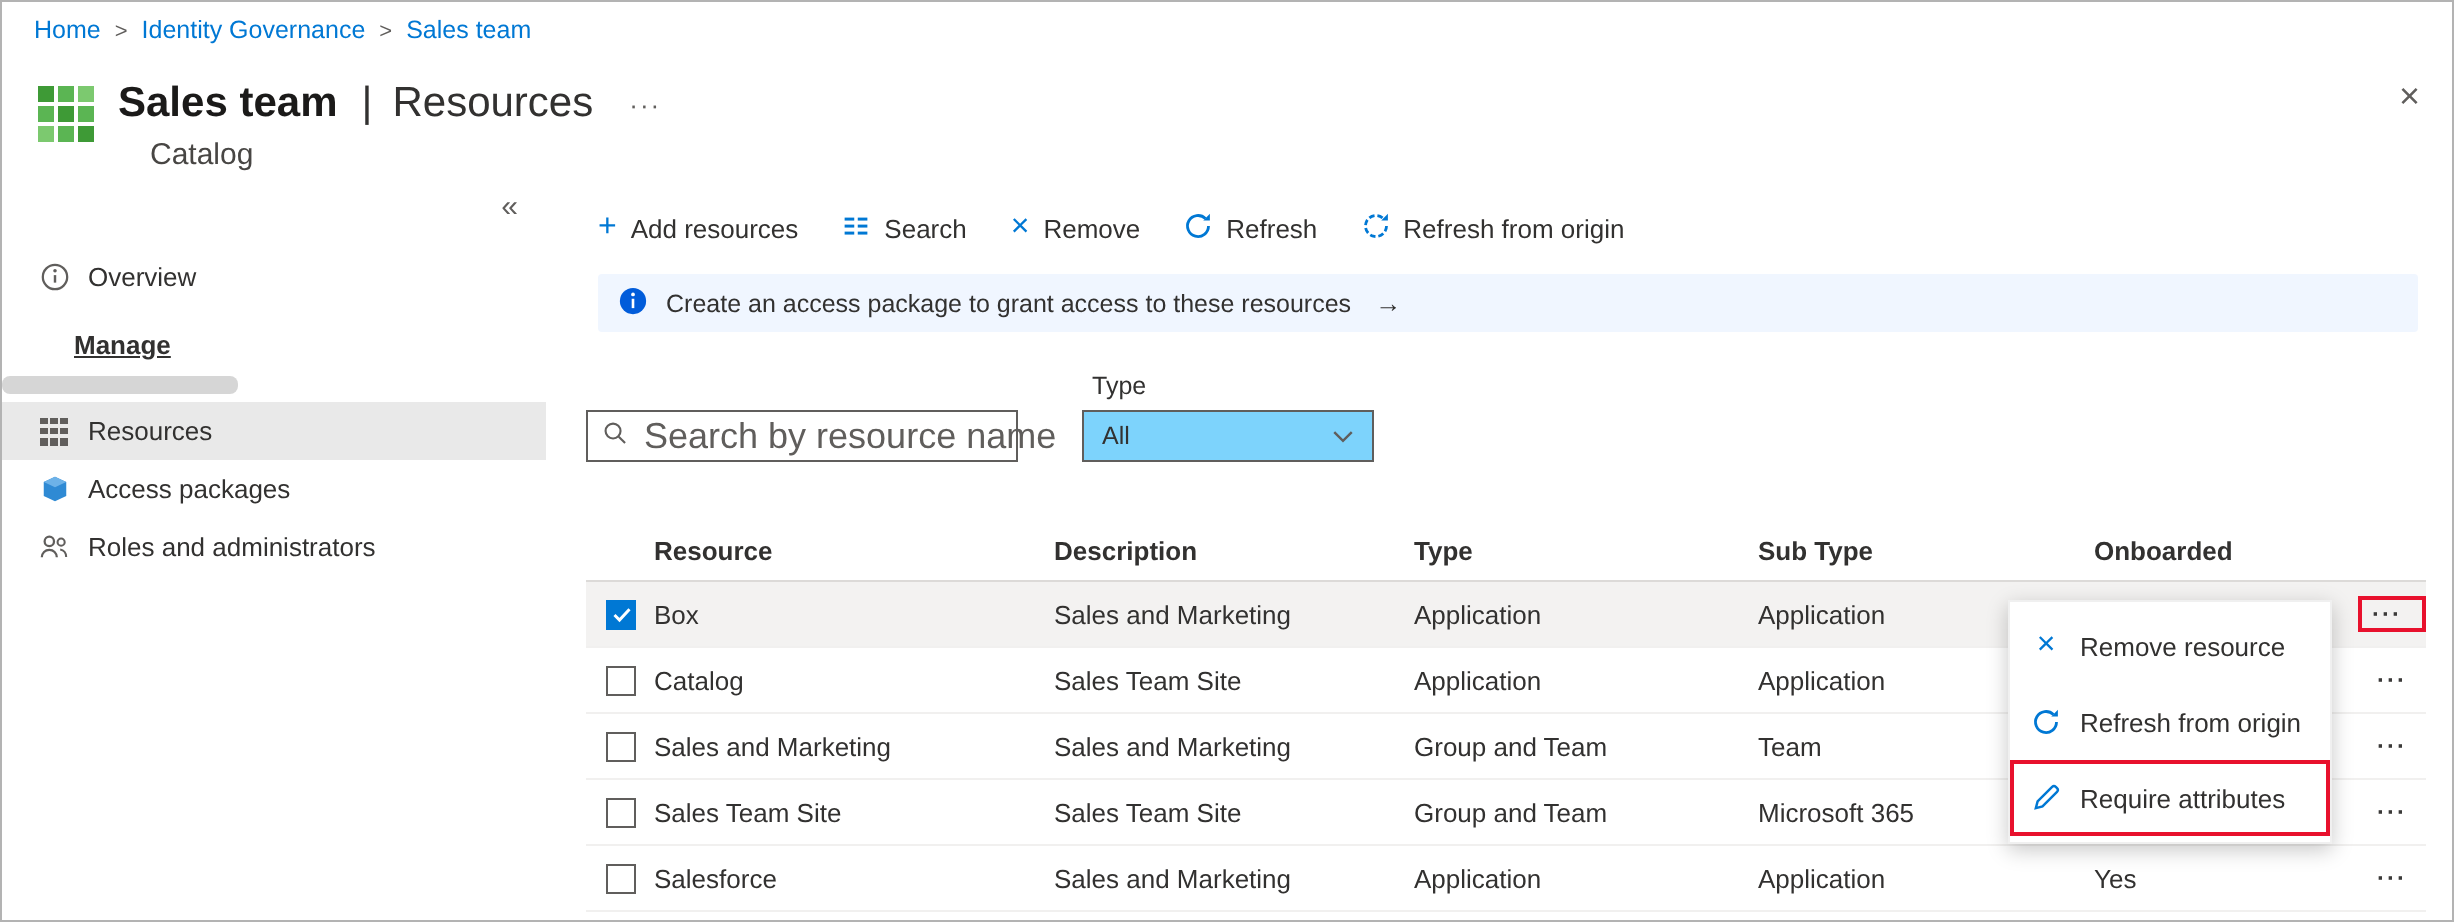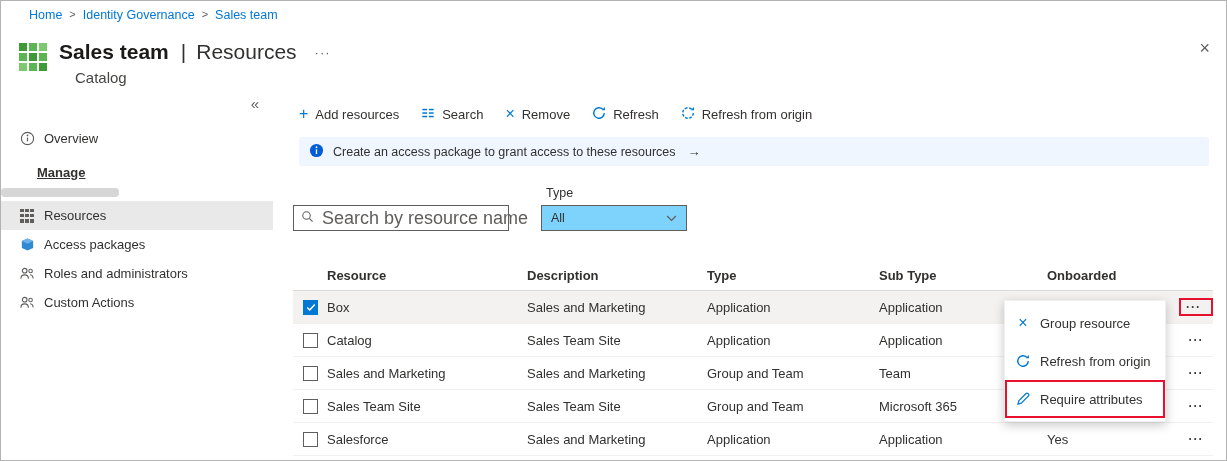--- a/index.html
+++ b/index.html
@@ -3,21 +3,21 @@
 <meta charset="utf-8">
 <style>
   * { box-sizing: border-box; }
   html,body { margin:0; padding:0; background:#ffffff; }
   .screen{
     position:relative; width:1227px; height:461px;
     border:1px solid #b3b3b3; background:#fff; overflow:hidden;
     font-family:"Liberation Sans", sans-serif; font-size:13px; color:#323130;
   }
   
-  .breadcrumb{ position:absolute; top:7px; left:28px; display:flex; gap:7px; align-items:flex-start; font-size:12.5px; }
+  .breadcrumb{ position:absolute; top:7px; left:16px; display:flex; gap:7px; align-items:flex-end; font-size:12.5px; }
   .crumb{ color:#0078d4; cursor:pointer; }
   .crumb-sep{ color:#605e5c; font-size:11px; }
   
   .catalog-icon{ position:absolute; left:18px; top:42px; width:28px; height:28px;
     display:grid; grid-template-columns:repeat(3,1fr); grid-template-rows:repeat(3,1fr); gap:2px; }
   .catalog-icon span{ background:#5bb553; }
   .catalog-icon span:nth-child(1), .catalog-icon span:nth-child(5), .catalog-icon span:nth-child(9){ background:#3e9a36; }
   .catalog-icon span:nth-child(3), .catalog-icon span:nth-child(7){ background:#7cc96f; }
   .title-row{ position:absolute; left:58px; top:36px; height:30px; display:flex; align-items:center; gap:10px; }
   .page-title{ font-size:21px; font-weight:700; color:#1b1a19; }
@@ -154,31 +154,20 @@
         <svg width="16" height="15" viewBox="0 0 17 16">
             <circle cx="6" cy="5" r="2.5" fill="none" stroke="#605e5c" stroke-width="1.2"></circle>
             <path d="M2 13.5c0-2.3 1.8-4 4-4s4 1.7 4 4" fill="none" stroke="#605e5c" stroke-width="1.2"></path>
             <circle cx="12.3" cy="5.4" r="1.9" fill="none" stroke="#605e5c" stroke-width="1.1"></circle>
             <path d="M11.8 9.3c1.9.3 3.2 1.9 3.2 4" fill="none" stroke="#605e5c" stroke-width="1.1"></path>
           </svg>
       </span>
       <span>Roles and administrators</span>
     </div>
 
-    <div class="nav-item">
-      <span class="nav-icon">
-        <svg width="16" height="15" viewBox="0 0 17 16">
-            <circle cx="6" cy="5" r="2.5" fill="none" stroke="#605e5c" stroke-width="1.2"></circle>
-            <path d="M2 13.5c0-2.3 1.8-4 4-4s4 1.7 4 4" fill="none" stroke="#605e5c" stroke-width="1.2"></path>
-            <circle cx="12.3" cy="5.4" r="1.9" fill="none" stroke="#605e5c" stroke-width="1.1"></circle>
-            <path d="M11.8 9.3c1.9.3 3.2 1.9 3.2 4" fill="none" stroke="#605e5c" stroke-width="1.1"></path>
-          </svg>
-      </span>
-      <span>Custom Actions</span>
-    </div>
   </div>
 
   <div class="main">
 
     <div class="toolbar">
       <div class="tb-item">
         <span class="glyph-blue">+</span>
         <span>Add resources</span>
       </div>
       <div class="tb-item">
@@ -313,21 +302,21 @@
         <span class="cell">Application</span>
         <span class="cell">Application</span>
         <span class="cell">Yes</span>
         <button class="row-menu-btn">···</button>
       </div>
     </div>
 
     <div class="context-menu">
       <div class="menu-item">
         <span class="mi-icon glyph-blue">×</span>
-        <span>Group resource</span>
+        <span>Remove resource</span>
       </div>
       <div class="menu-item">
         <span class="mi-icon">
           <svg width="14" height="14" viewBox="0 0 16 16">
               <path d="M14 8a6 6 0 1 1-1.76-4.24" fill="none" stroke="#0078d4" stroke-width="1.6"></path>
               <path d="M14.8 1v3.8h-3.8z" fill="#0078d4"></path>
             </svg>
         </span>
         <span>Refresh from origin</span>
       </div>

